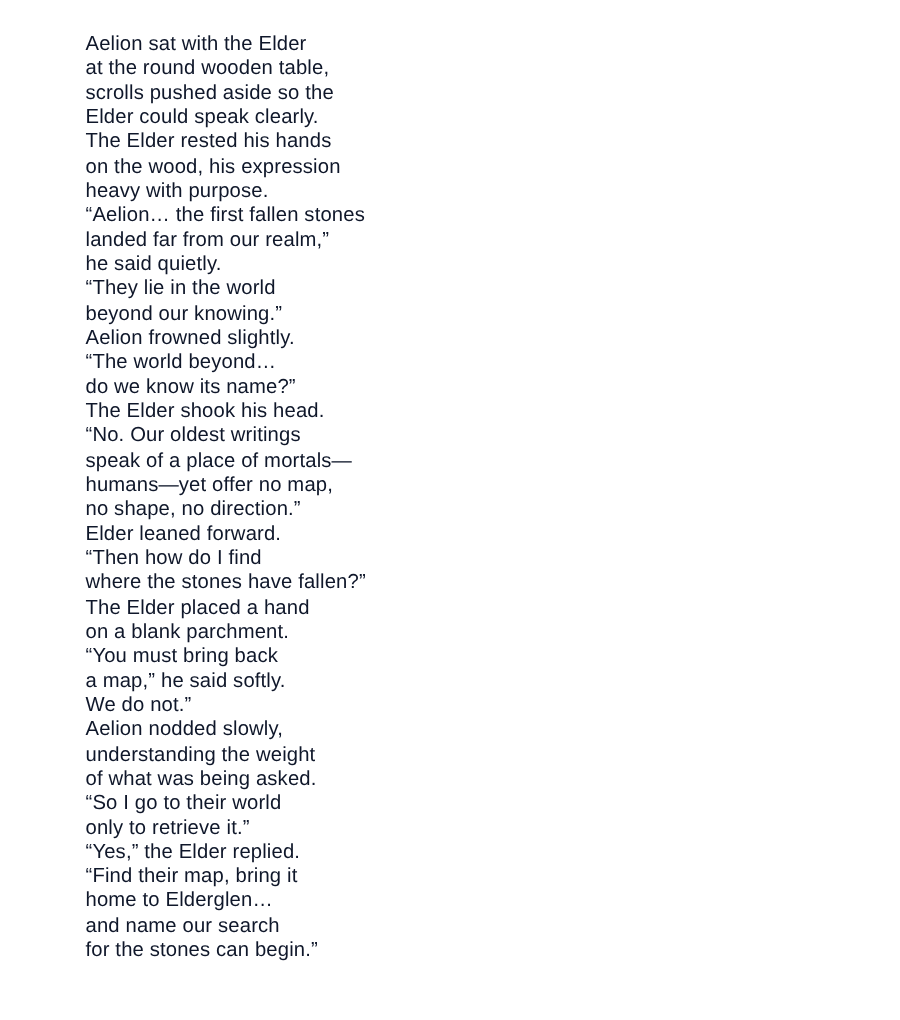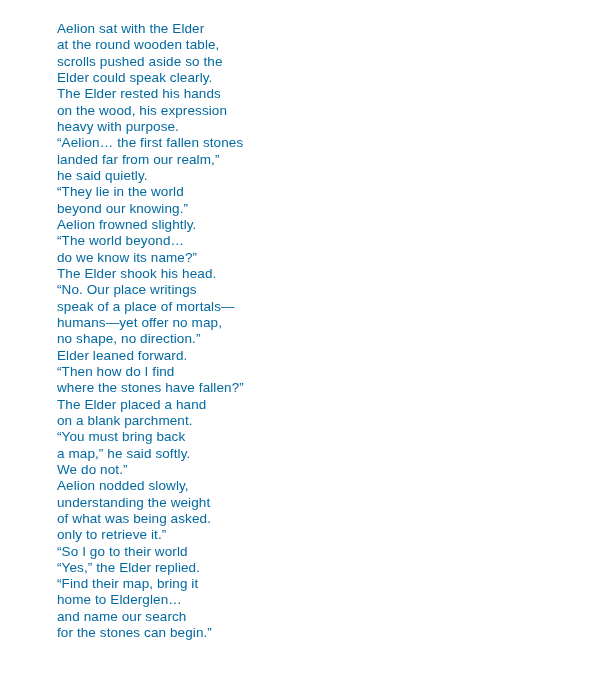--- a/index.html
+++ b/index.html
@@ -14,21 +14,21 @@
     box-sizing: border-box;
     width: 600px;
     height: 680px;
     background: #ffffff;
     padding: 21px 20px 0 57px;
   }
   .line {
     font-family: "Liberation Sans", "DejaVu Sans", sans-serif;
     font-size: 13.5px;
     line-height: 16.33px;
-    color: #0369a1;
+    color: #0f172a;
     white-space: pre;
     letter-spacing: 0.1px;
   }
 </style>
 </head>
 <body>
 
 <div class="page">
   <div id="story-text-block">
       <div class="line">Aelion sat with the Elder</div>
@@ -40,36 +40,36 @@
       <div class="line">heavy with purpose.</div>
       <div class="line">“Aelion… the first fallen stones</div>
       <div class="line">landed far from our realm,”</div>
       <div class="line">he said quietly.</div>
       <div class="line">“They lie in the world</div>
       <div class="line">beyond our knowing.”</div>
       <div class="line">Aelion frowned slightly.</div>
       <div class="line">“The world beyond…</div>
       <div class="line">do we know its name?”</div>
       <div class="line">The Elder shook his head.</div>
-      <div class="line">“No. Our place writings</div>
+      <div class="line">“No. Our oldest writings</div>
       <div class="line">speak of a place of mortals—</div>
       <div class="line">humans—yet offer no map,</div>
       <div class="line">no shape, no direction.”</div>
       <div class="line">Elder leaned forward.</div>
       <div class="line">“Then how do I find</div>
       <div class="line">where the stones have fallen?”</div>
       <div class="line">The Elder placed a hand</div>
       <div class="line">on a blank parchment.</div>
       <div class="line">“You must bring back</div>
       <div class="line">a map,” he said softly.</div>
       <div class="line">We do not.”</div>
       <div class="line">Aelion nodded slowly,</div>
       <div class="line">understanding the weight</div>
       <div class="line">of what was being asked.</div>
+      <div class="line">“So I go to their world</div>
       <div class="line">only to retrieve it.”</div>
-      <div class="line">“So I go to their world</div>
       <div class="line">“Yes,” the Elder replied.</div>
       <div class="line">“Find their map, bring it</div>
       <div class="line">home to Elderglen…</div>
       <div class="line">and name our search</div>
       <div class="line">for the stones can begin.”</div>
     </div>
 </div>
 
 </body></html>

